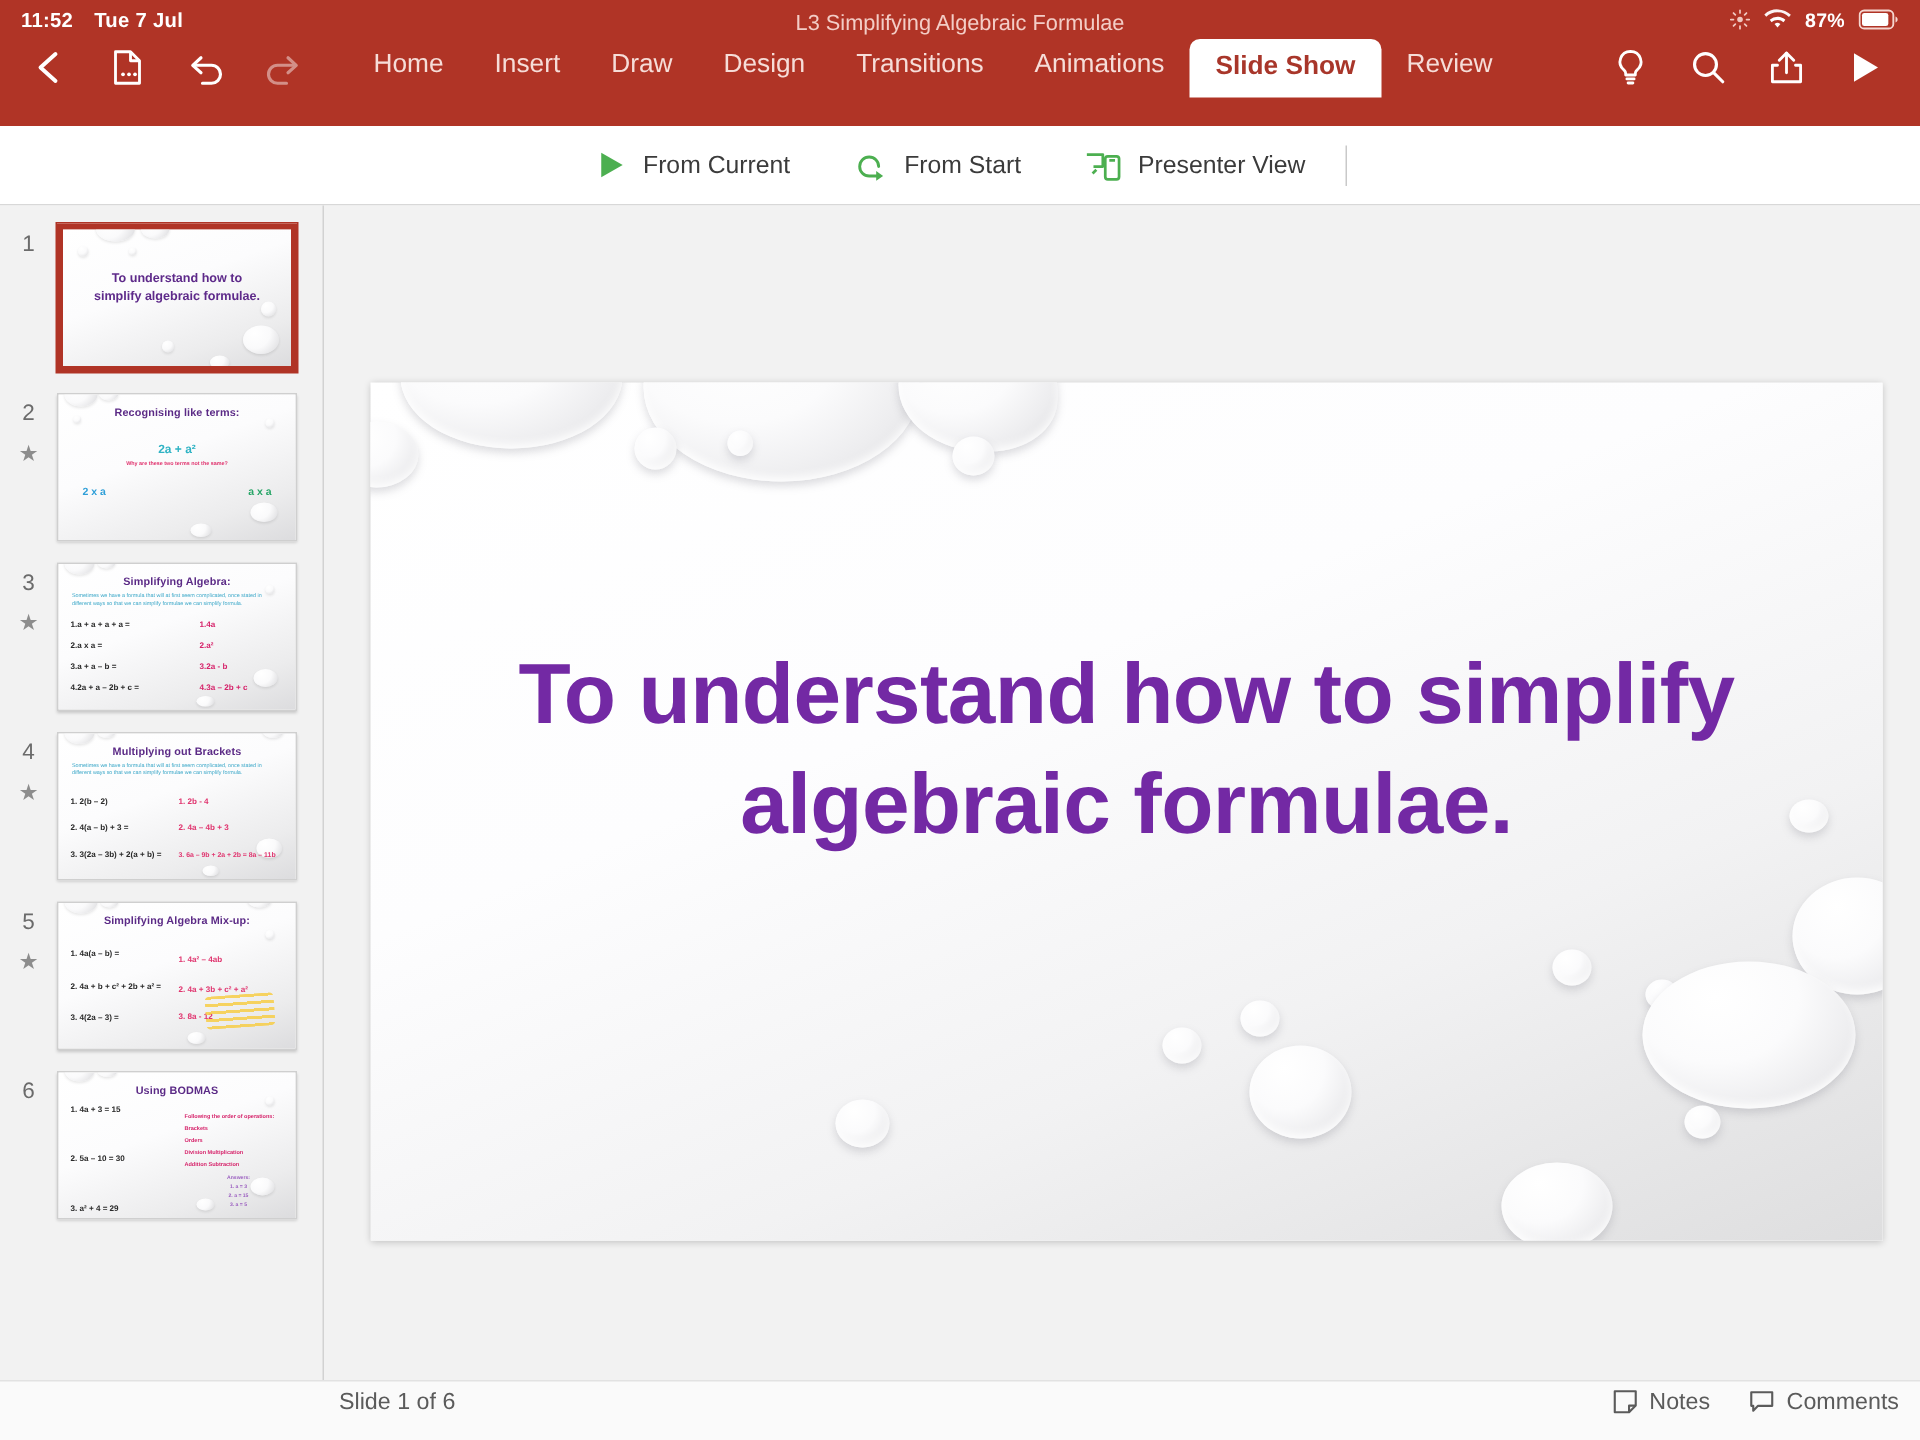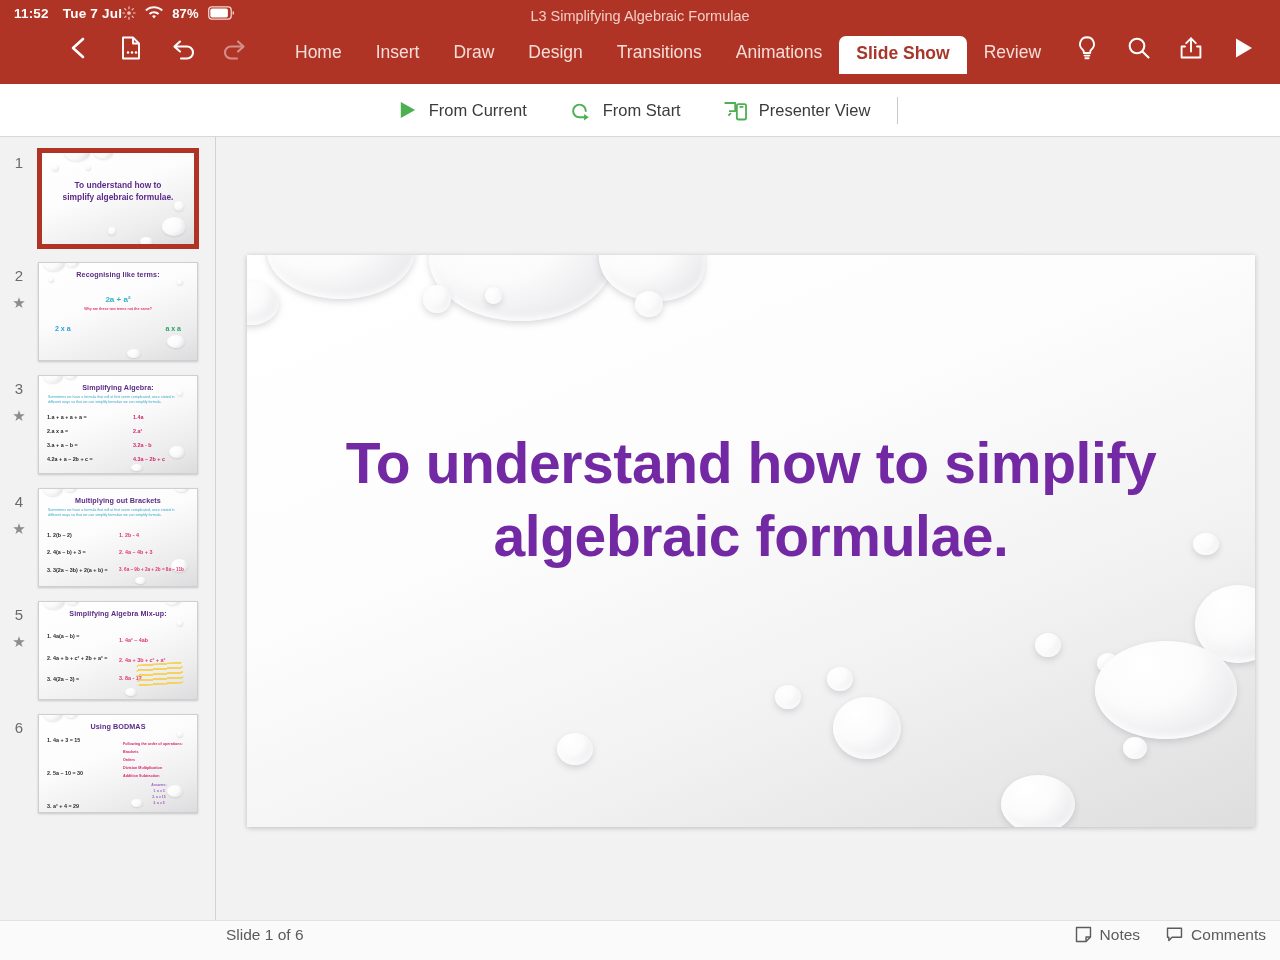--- a/index.html
+++ b/index.html
@@ -8,33 +8,33 @@
     width: 1280px; height: 960px;
     font-family: "Liberation Sans", sans-serif;
     background: #ffffff;
     overflow: hidden;
   }
   #app { position: relative; width: 1280px; height: 960px; display: flex; flex-direction: column; }
 
   
   .statusbar {
     height: 26px; background: #b03426; color: #fff;
-    display: flex; align-items: center; 
+    display: flex; align-items: center; justify-content: space-between;
     padding: 0 14px; flex: 0 0 26px;
     font-size: 13.5px; font-weight: bold; letter-spacing: .2px;
   }
   .sb-left { display: flex; align-items: center; gap: 14px; }
   .sb-right { display: flex; align-items: center; gap: 9px; }
   .sb-right .pct { font-size: 13px; font-weight: bold; }
   .ico { display: inline-flex; align-items: center; justify-content: center; }
 
   
   .ribbon {
     height: 58px; background: #b03426; flex: 0 0 58px;
-    display: flex; align-items: center; position: relative; padding-left: 46px;
+    display: flex; align-items: flex-start; position: relative;
   }
   .ribbon-title {
     position: absolute; top: -18px; left: 0; right: 0;
     text-align: center; color: #f3cdc6; font-size: 14.5px;
     pointer-events: none;
   }
   .ribbon-left { display: flex; align-items: center; gap: 6px; padding: 0 6px 14px 10px; }
   .rb-ico-btn {
     width: 46px; height: 38px; display: flex; align-items: center; justify-content: center;
     color: #fff;

